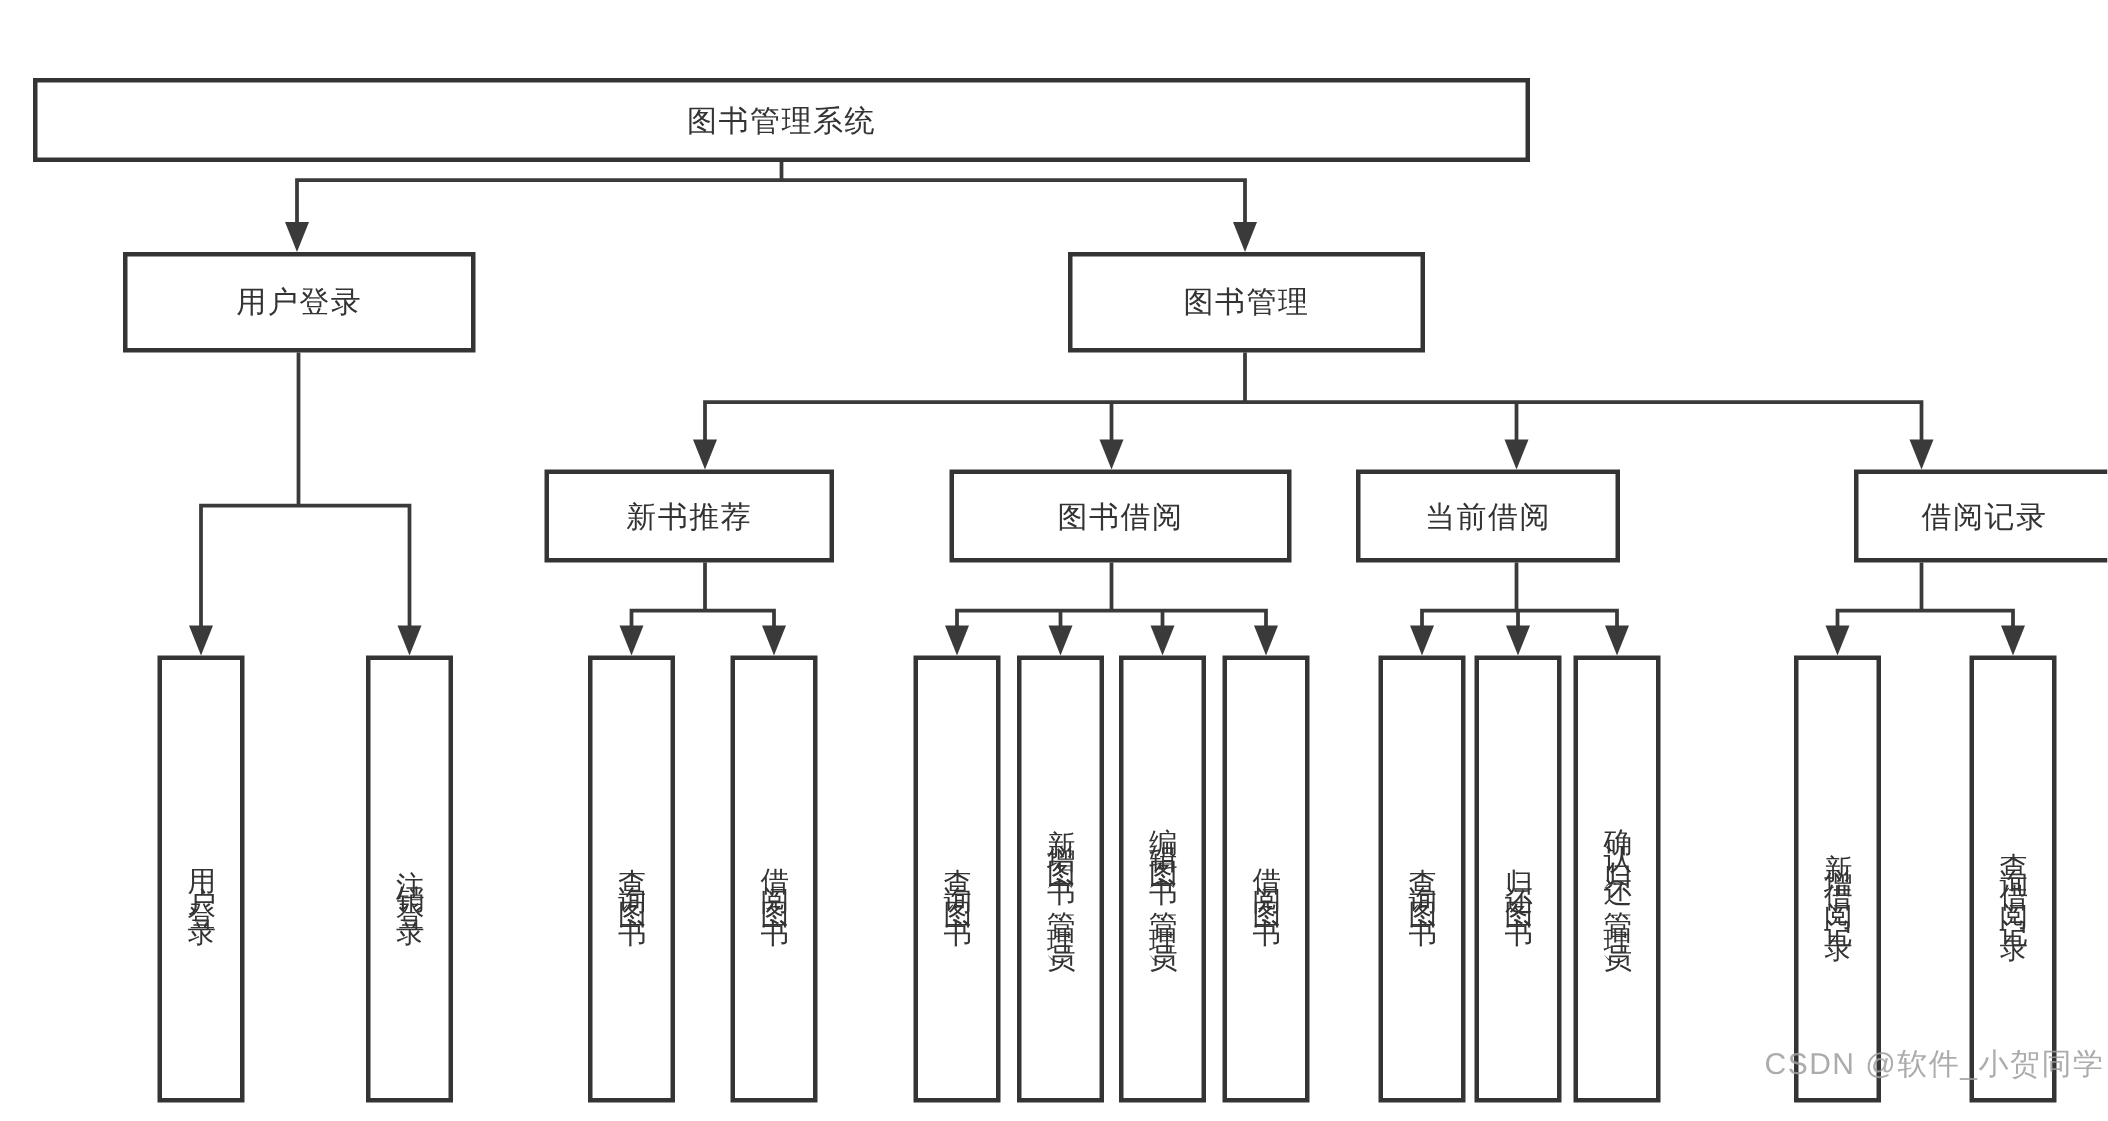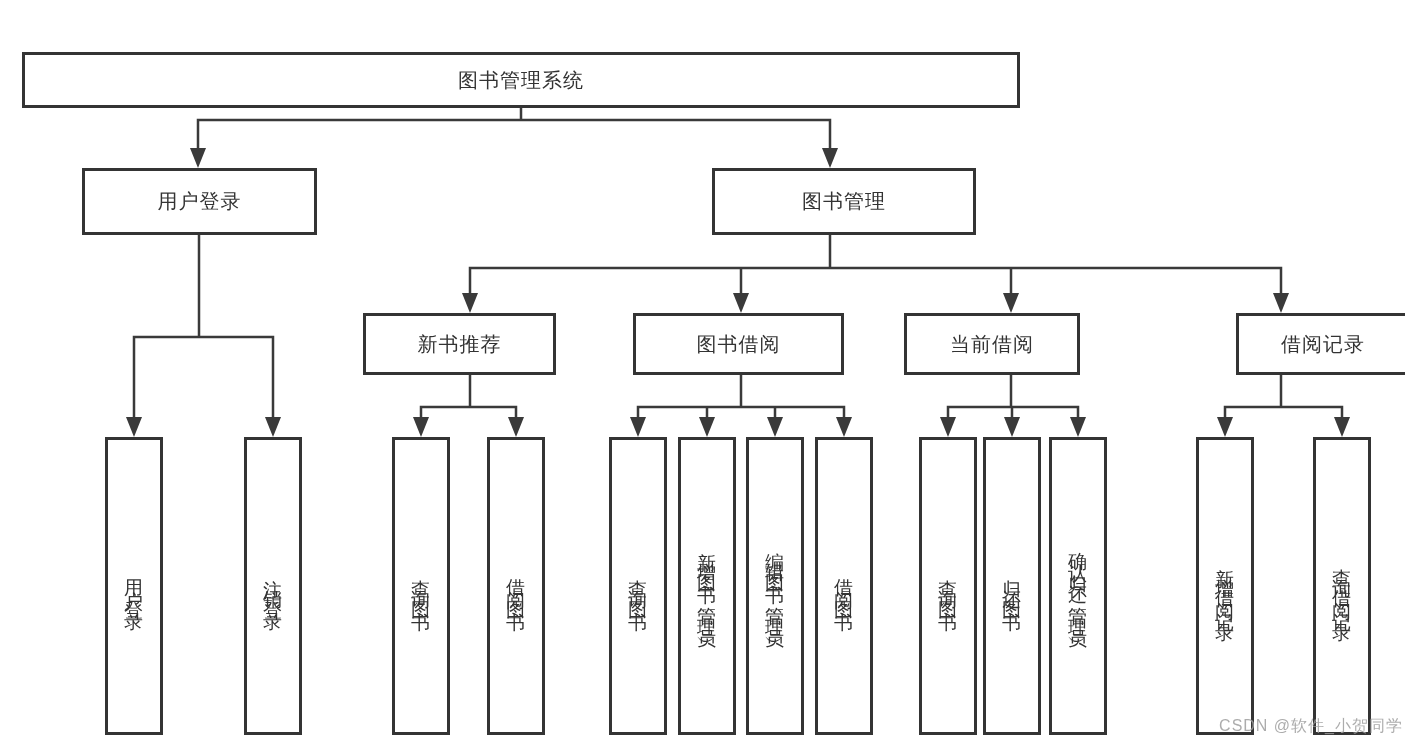--- a/index.html
+++ b/index.html
@@ -49,23 +49,23 @@
     letter-spacing: 11px;
     line-height: 1;
     white-space: nowrap;
   }
   .root  { left: 22px;  top: 12px;  width: 998px; height: 56px; margin-top: 40px; }
   .lvl2  { top: 168px; height: 67px; }
   .lvl3  { top: 313px; height: 62px; }
   #watermark {
     position: absolute;
     right: 2px;
-    top: 716px;
+    top: 696px;
     z-index: 3;
-    font-size: 16px;
+    font-size: 20px;
     color: rgba(158,158,158,0.85);
     letter-spacing: 1px;
     white-space: nowrap;
   }
 </style>
 </head>
 <body>
 
 <div id="canvas">
 
@@ -132,28 +132,28 @@
     </g>
   </svg>
 
   <div class="node hbox root">
     <span>图书管理系统</span>
   </div>
 
   <div class="node hbox lvl2" style="left:82px;width:235px">
     <span>用户登录</span>
   </div>
-  <div class="node hbox lvl2" style="left:712px;width:264px">
+  <div class="node hbox lvl2" style="left:712px;width:238px">
     <span>图书管理</span>
   </div>
 
   <div class="node hbox lvl3" style="left:363px;width:193px">
     <span>新书推荐</span>
   </div>
-  <div class="node hbox lvl3" style="left:633px;width:211px">
+  <div class="node hbox lvl3" style="left:633px;width:228px">
     <span>图书借阅</span>
   </div>
   <div class="node hbox lvl3" style="left:904px;width:176px">
     <span>当前借阅</span>
   </div>
   <div class="node hbox lvl3" style="left:1236px;width:174px">
     <span>借阅记录</span>
   </div>
 
   <div class="node vbox" style="left:105px">

